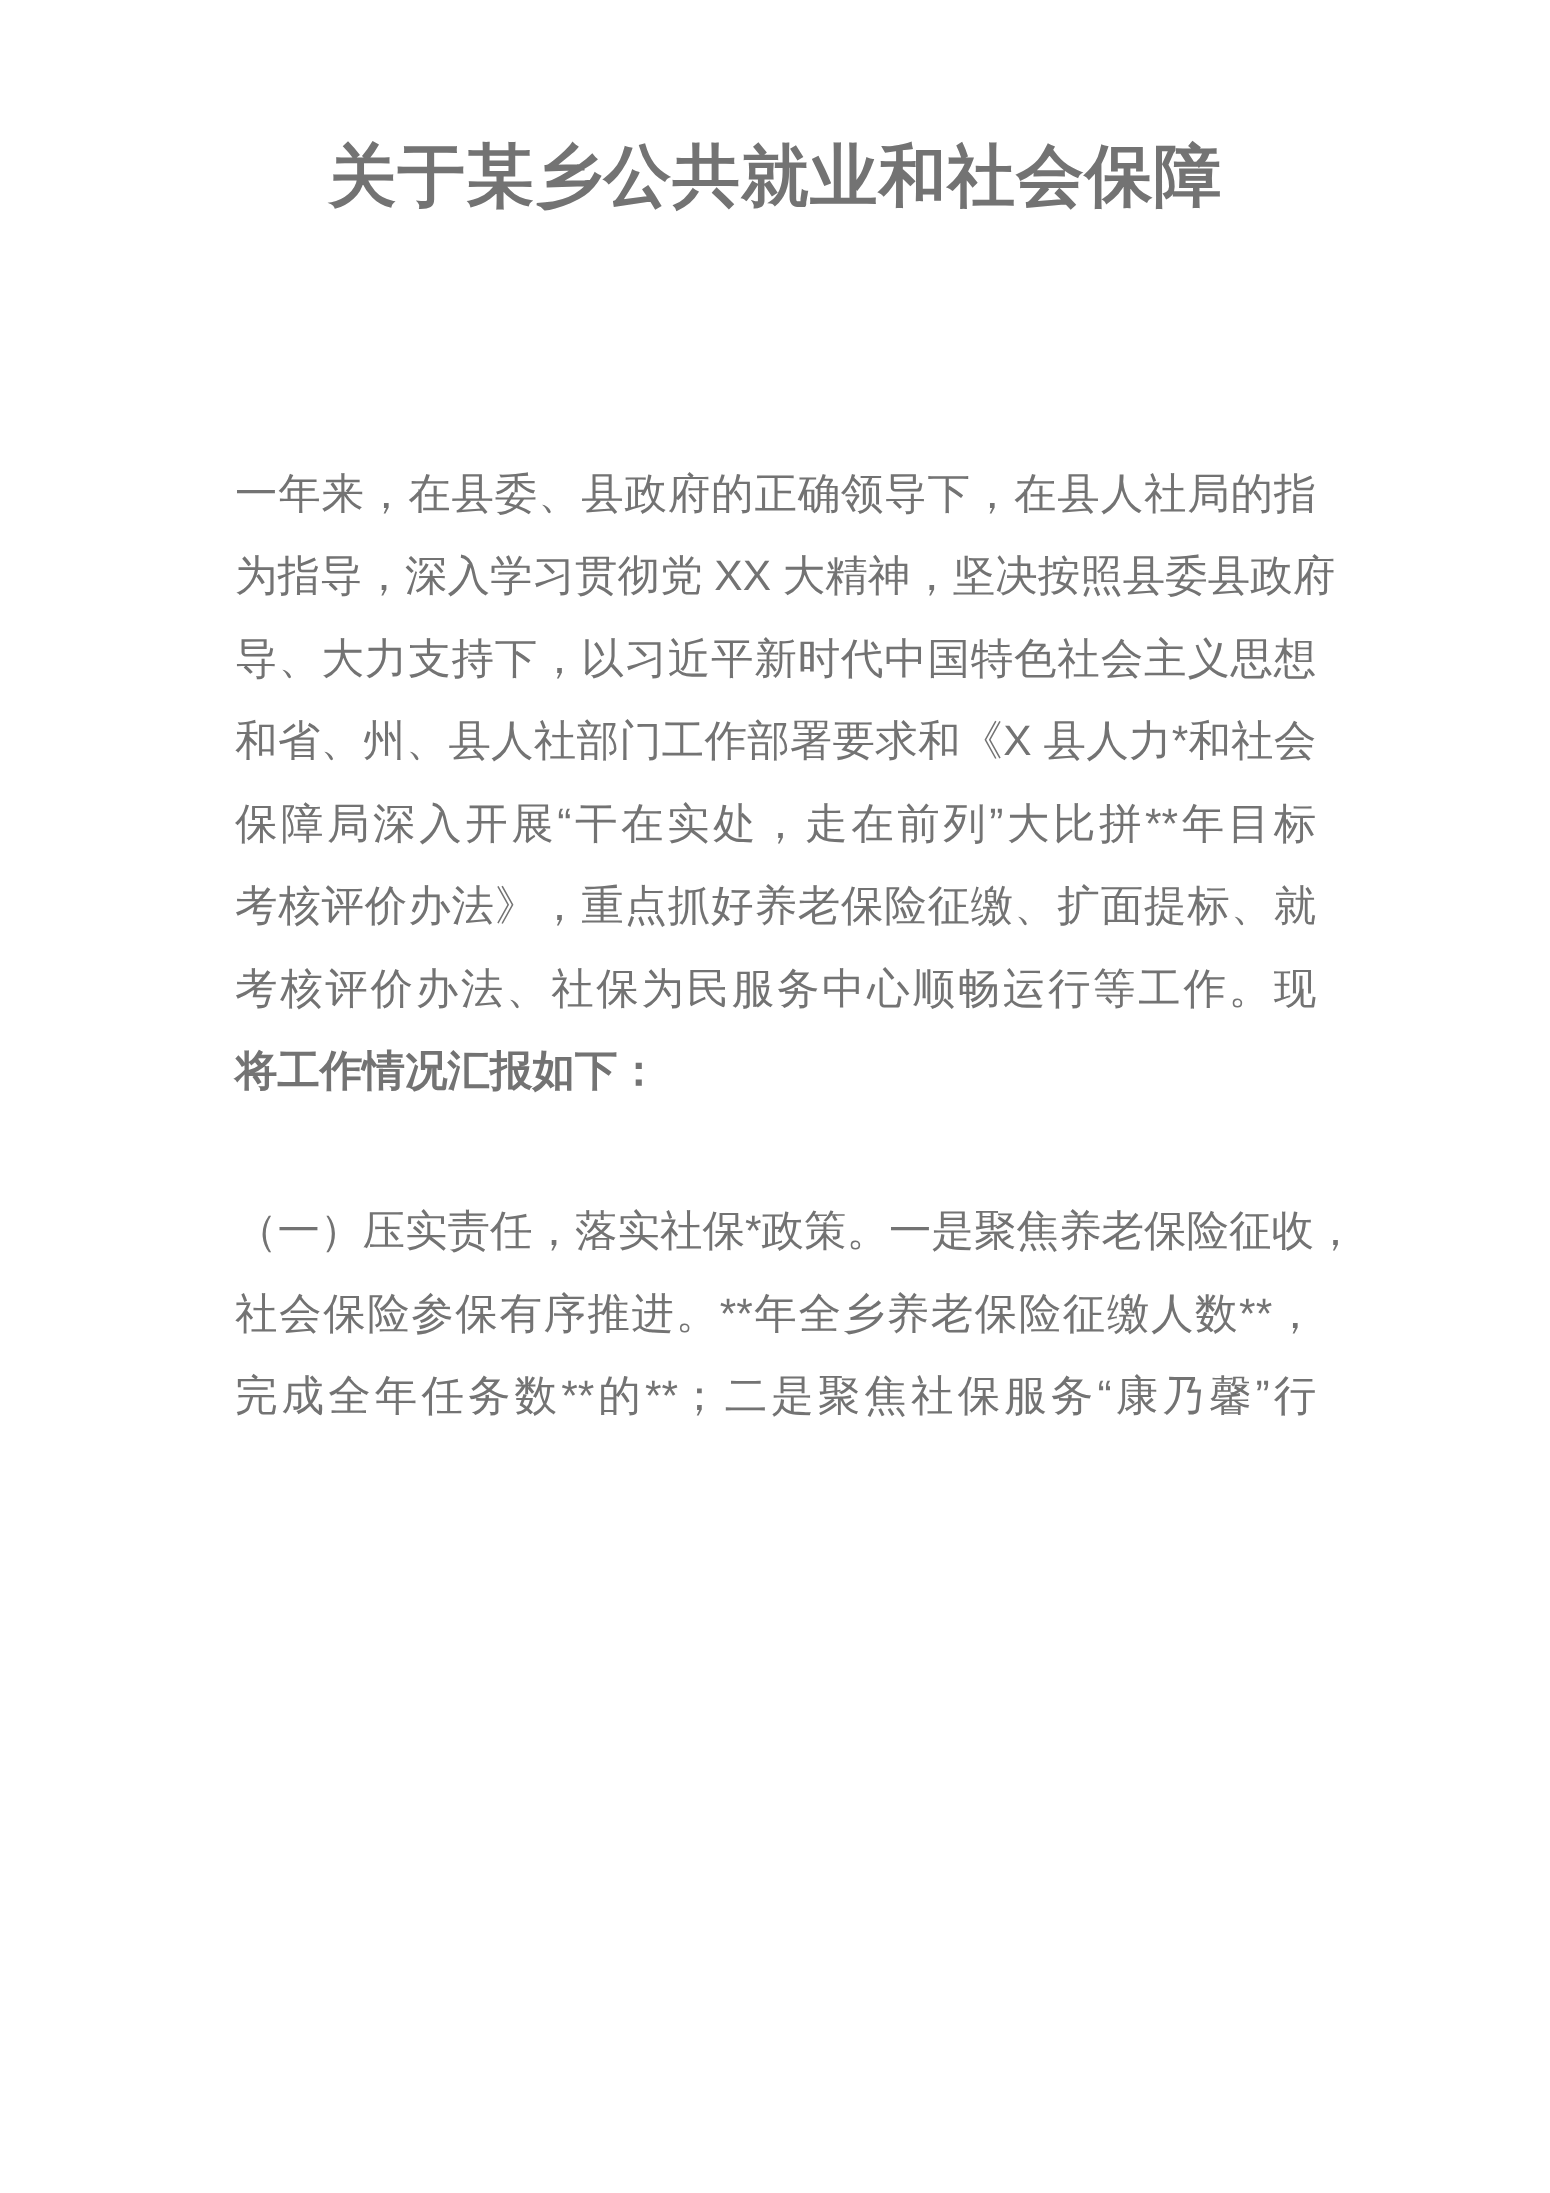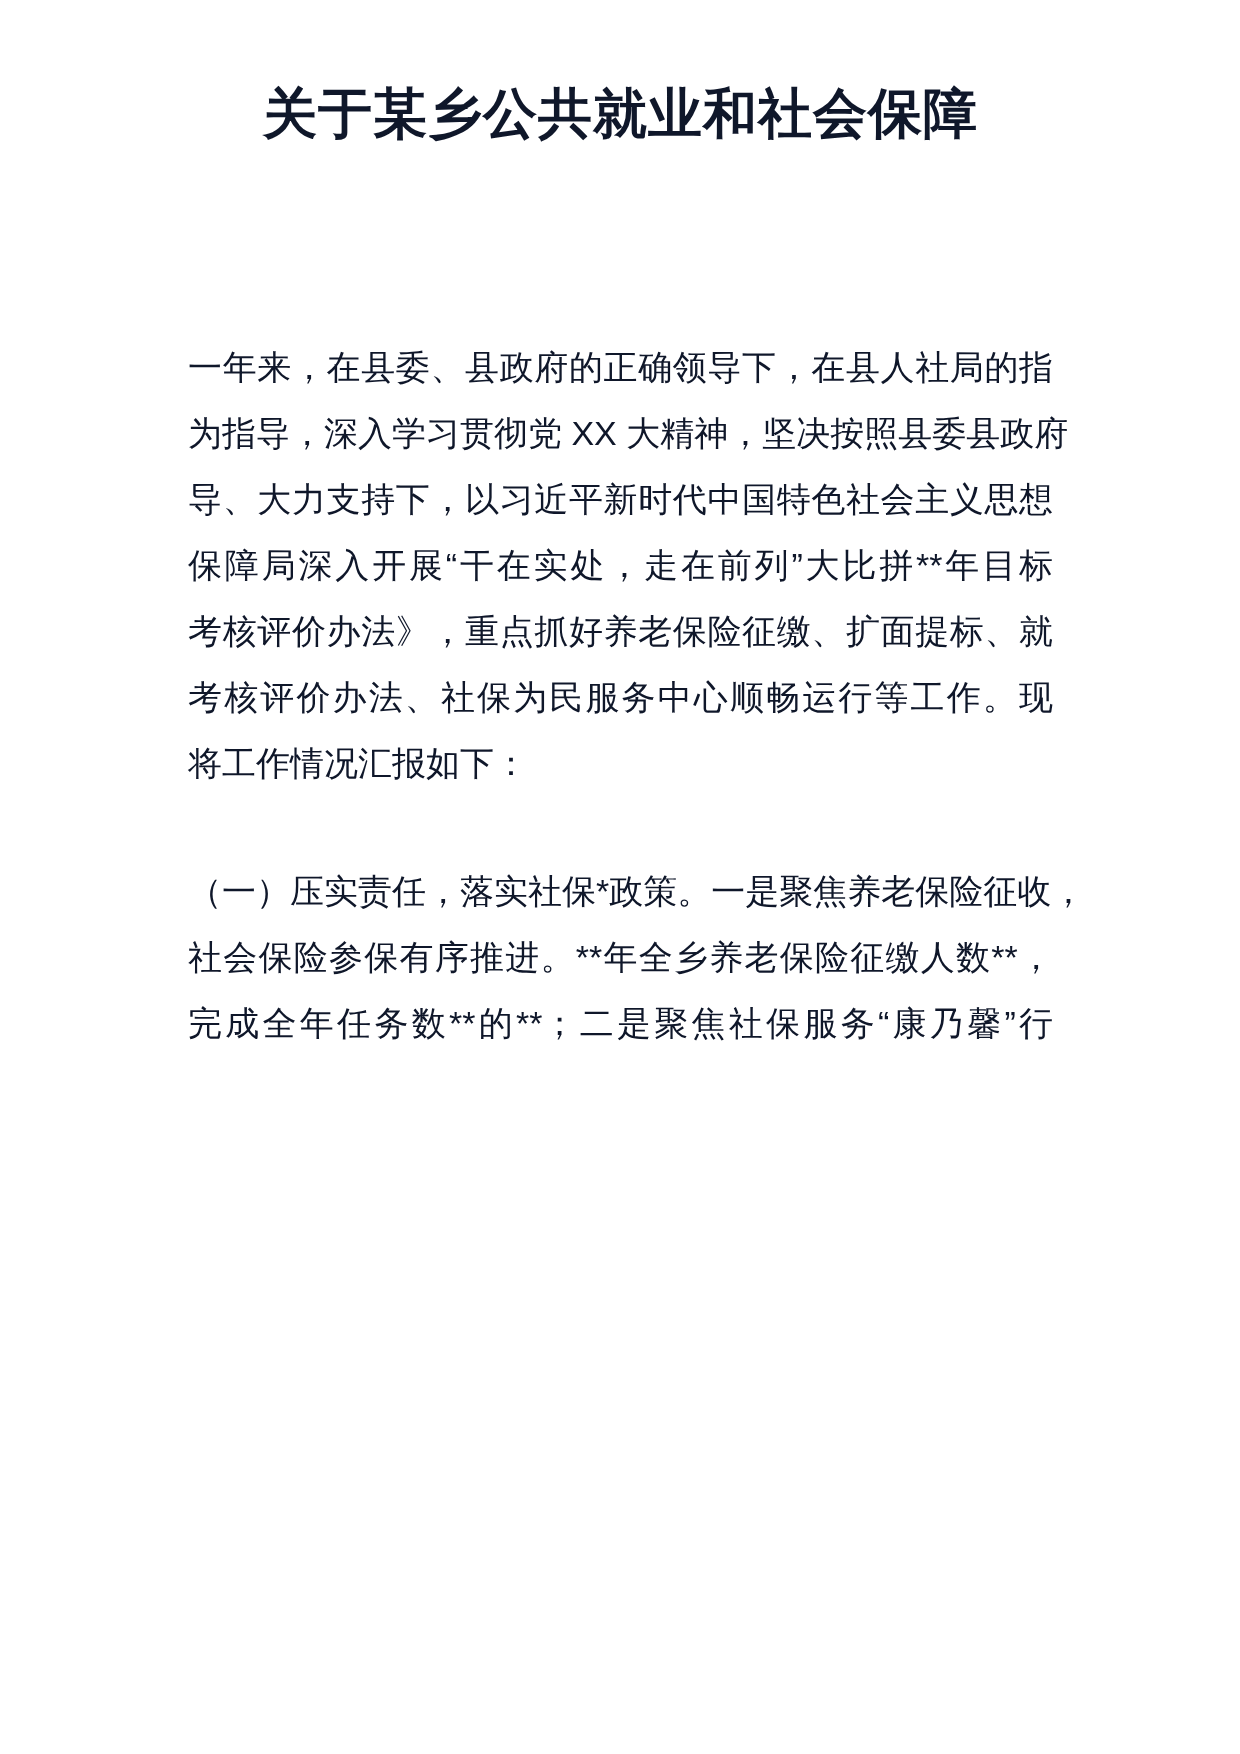--- a/index.html
+++ b/index.html
@@ -6,22 +6,22 @@
     margin: 0;
     padding: 0;
     background: #ffffff;
   }
   .page {
     position: relative;
     width: 1240px;
     height: 1754px;
     box-sizing: border-box;
     background: #ffffff;
-    color: #0f172a;
-    padding: 84px 187px 0 188px;
+    color: #737373;
+    padding: 112px 187px 0 188px;
     font-family: "Liberation Sans", sans-serif;
     overflow: hidden;
   }
   .title-line-1 {
     margin: 0;
     text-align: center;
     font-size: 54px;
     line-height: 58px;
     font-weight: 900;
     letter-spacing: 1px;
@@ -46,20 +46,21 @@
   .tline {
     font-size: 34px;
     line-height: 66px;
     text-align: justify;
     text-align-last: justify;
     white-space: nowrap;
   }
   .tline.para-end {
     text-align: left;
     text-align-last: left;
+    font-weight: bold;
   }
   .section-heading {
     margin: 59px 0 0 0;
     font-size: 34px;
     line-height: 66px;
     font-weight: normal;
     text-align: left;
   }
 </style>
 </head>
@@ -67,20 +68,21 @@
 
 <div class="page">
 
   <h1 class="title-line-1">关于某乡公共就业和社会保障</h1>
 
 
   <div class="para intro-para">
     <div class="tline">一年来，在县委、县政府的正确领导下，在县人社局的指</div>
     <div class="tline">为指导，深入学习贯彻党 XX 大精神，坚决按照县委县政府</div>
     <div class="tline">导、大力支持下，以习近平新时代中国特色社会主义思想</div>
+    <div class="tline">和省、州、县人社部门工作部署要求和《X 县人力*和社会</div>
     <div class="tline">保障局深入开展“干在实处，走在前列”大比拼**年目标</div>
     <div class="tline">考核评价办法》，重点抓好养老保险征缴、扩面提标、就</div>
     <div class="tline">考核评价办法、社保为民服务中心顺畅运行等工作。现</div>
     <div class="tline para-end">将工作情况汇报如下：</div>
   </div>
 
 
   <div class="para section-para">
     <div class="tline">（一）压实责任，落实社保*政策。一是聚焦养老保险征收，</div>
     <div class="tline">社会保险参保有序推进。**年全乡养老保险征缴人数**，</div>

